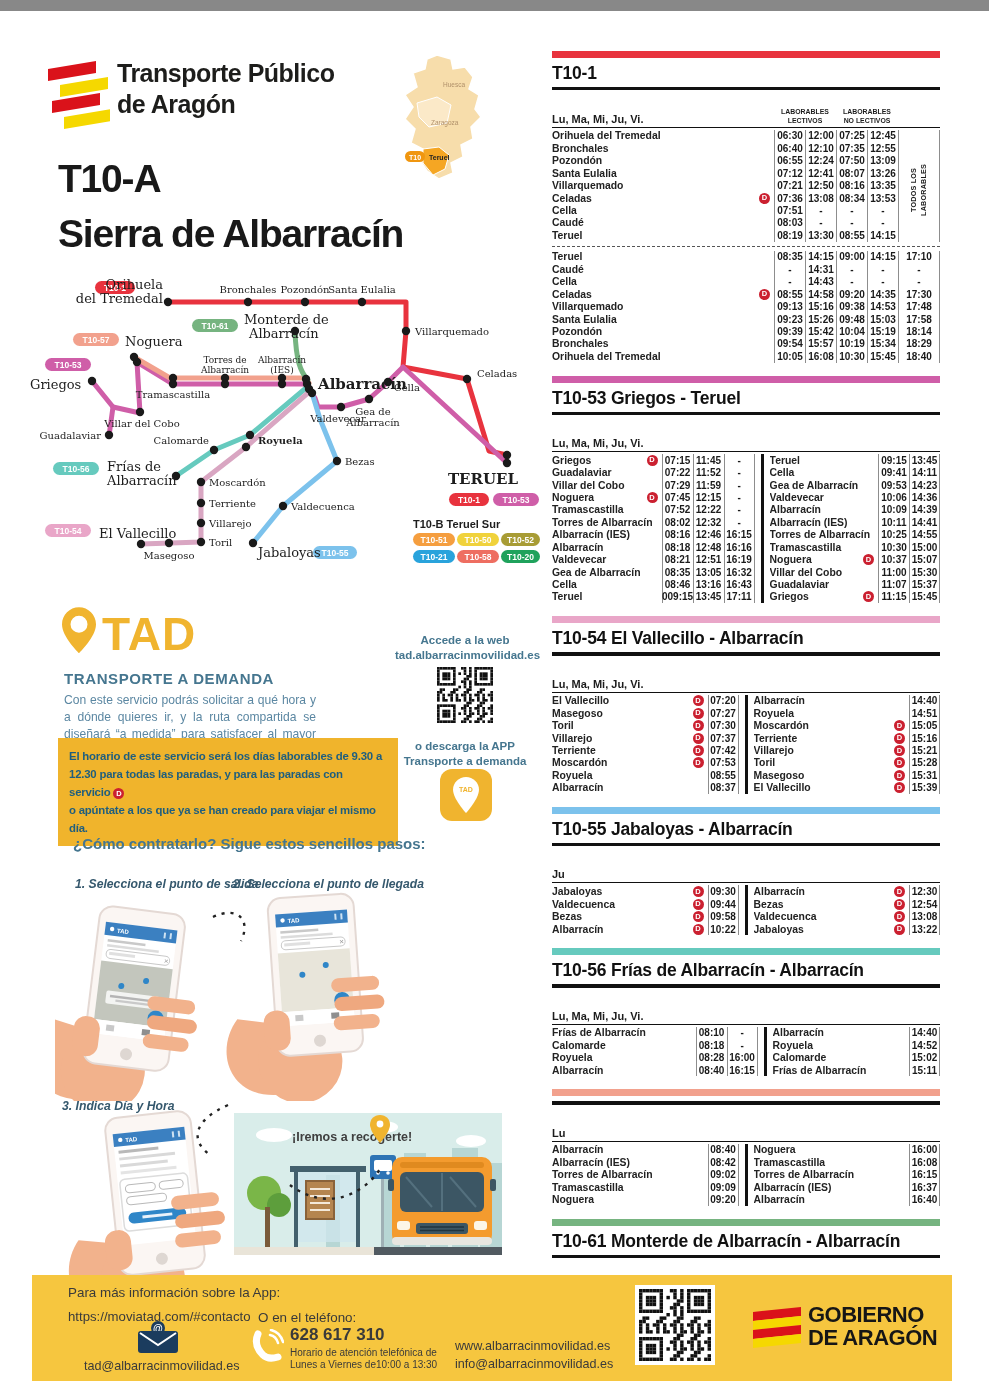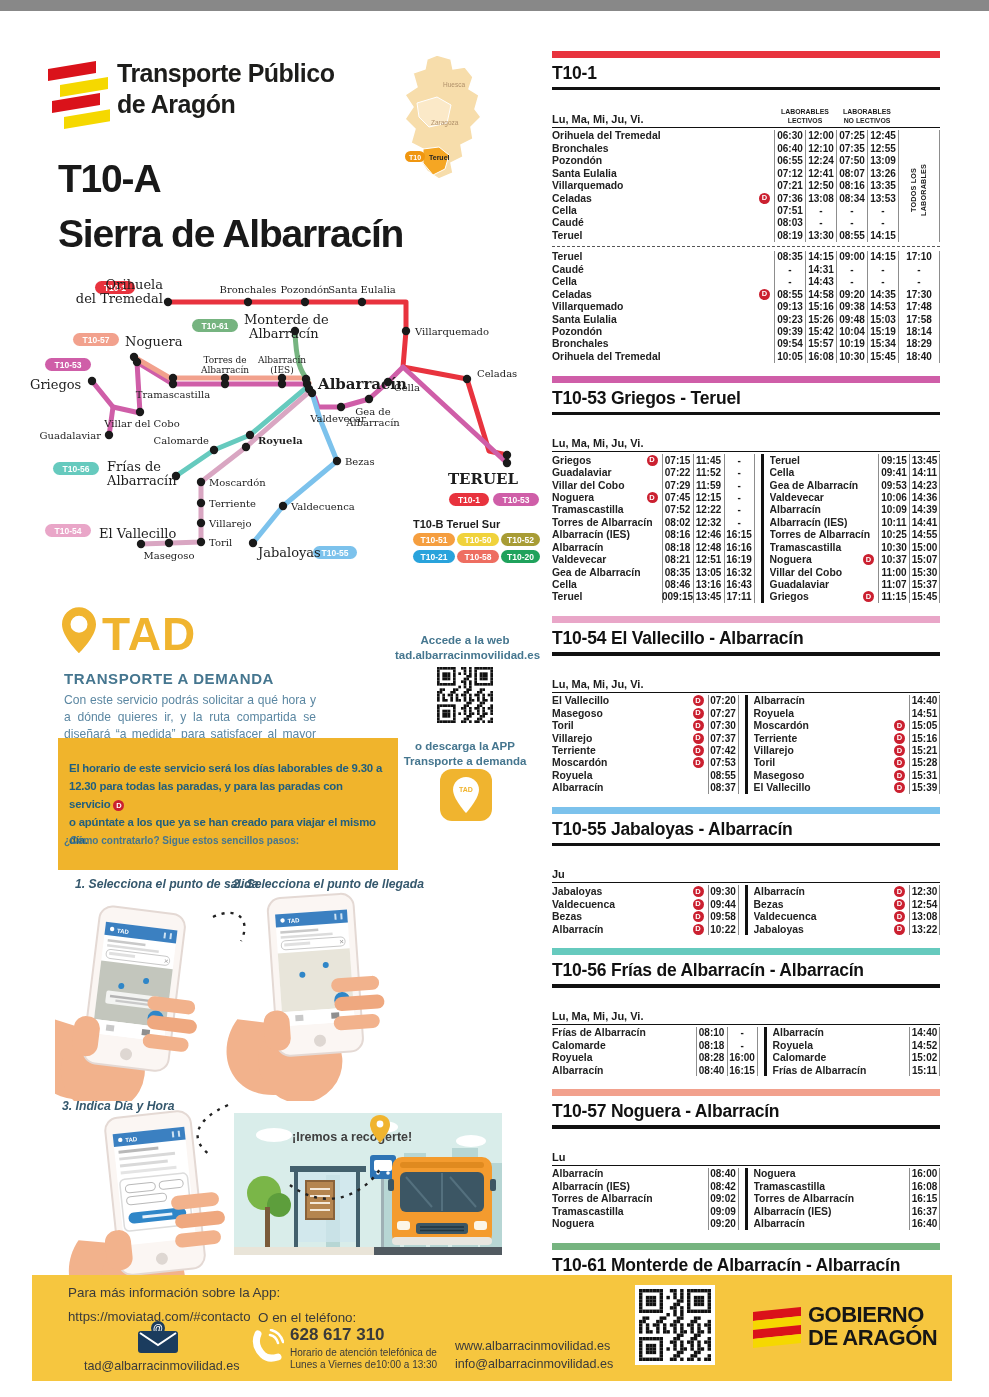--- a/index.html
+++ b/index.html
@@ -30,23 +30,23 @@
   .vlab>div{writing-mode:vertical-rl;transform:rotate(180deg);font-size:7.2px;font-weight:700;line-height:1.35;letter-spacing:.2px;text-align:center;white-space:pre;}
   .tpair{display:flex;margin-top:2px;}
   .tdivider{width:3px;background:#111;margin:0 6px;}
   .tnote{display:flex;align-items:center;gap:6px;font-size:11.3px;font-weight:600;color:#222;margin-top:15px;justify-content:center;}
   .dd{display:inline-flex;width:11px;height:11px;border-radius:50%;background:#cb2030;color:#fff;
       font-size:7.5px;font-weight:800;align-items:center;justify-content:center;line-height:1;}
   
   .tad-word{position:absolute;left:102px;top:596px;font-size:46px;font-weight:800;letter-spacing:1px;color:#f0b42f;}
   .tad-head{position:absolute;left:64px;top:659px;font-size:15px;font-weight:600;letter-spacing:.6px;color:#45768f;}
   .tad-para{position:absolute;left:64px;top:681px;width:252px;font-size:12.1px;line-height:1.42;color:#5b87a2;text-align:justify;}
-  .tad-box{position:absolute;left:58px;top:727px;width:340px;background:#f0b42c;padding:21px 11px;box-sizing:border-box;}
+  .tad-box{position:absolute;left:58px;top:727px;width:340px;background:#f0b42c;padding:9px 11px;box-sizing:border-box;}
   .tad-box div{font-size:11.4px;line-height:1.58;letter-spacing:-0.2px;color:#1f5e7e;font-weight:600;}
-  .como{position:absolute;left:64px;top:824px;font-size:10px;font-weight:600;color:#45768f;}
+  .como{position:absolute;left:73px;top:824px;font-size:15px;font-weight:600;color:#45768f;}
   .step{position:absolute;font-size:12.2px;font-style:italic;font-weight:700;color:#35586d;}
   .web-side{position:absolute;left:395px;width:140px;text-align:center;font-size:11.5px;color:#45768f;font-weight:600;line-height:1.3;}
   
   .footer{position:absolute;left:32px;top:1264px;width:920px;height:106px;background:#f6c63f;}
   .footer .f{position:absolute;color:#3a3a3a;}
   .mono-url{font-size:13.2px;}
 </style>
 </head>
 <body>
 
@@ -1253,21 +1253,20 @@
               <div class="tname">
                 <span>Frías de Albarracín</span>
               </div>
               <div class="tc end">15:11</div>
             </div>
           </div>
         </div>
       </div>
       <div class="tbar" style="background: rgb(242, 161, 141);"></div>
       <div class="tblock">
-        <div class="ttitle">T10-57 Noguera - Albarracín</div>
         <div class="trule"></div>
         <div class="tdays">
           <span class="daytxt">Lu</span>
         </div>
         <div class="tpair">
           <div class="tsub" style="flex-grow: 12;">
             <div class="trow" style="grid-template-columns: 1fr repeat(1, 31px);">
               <div class="tname">
                 <span>Albarracín</span>
               </div>

